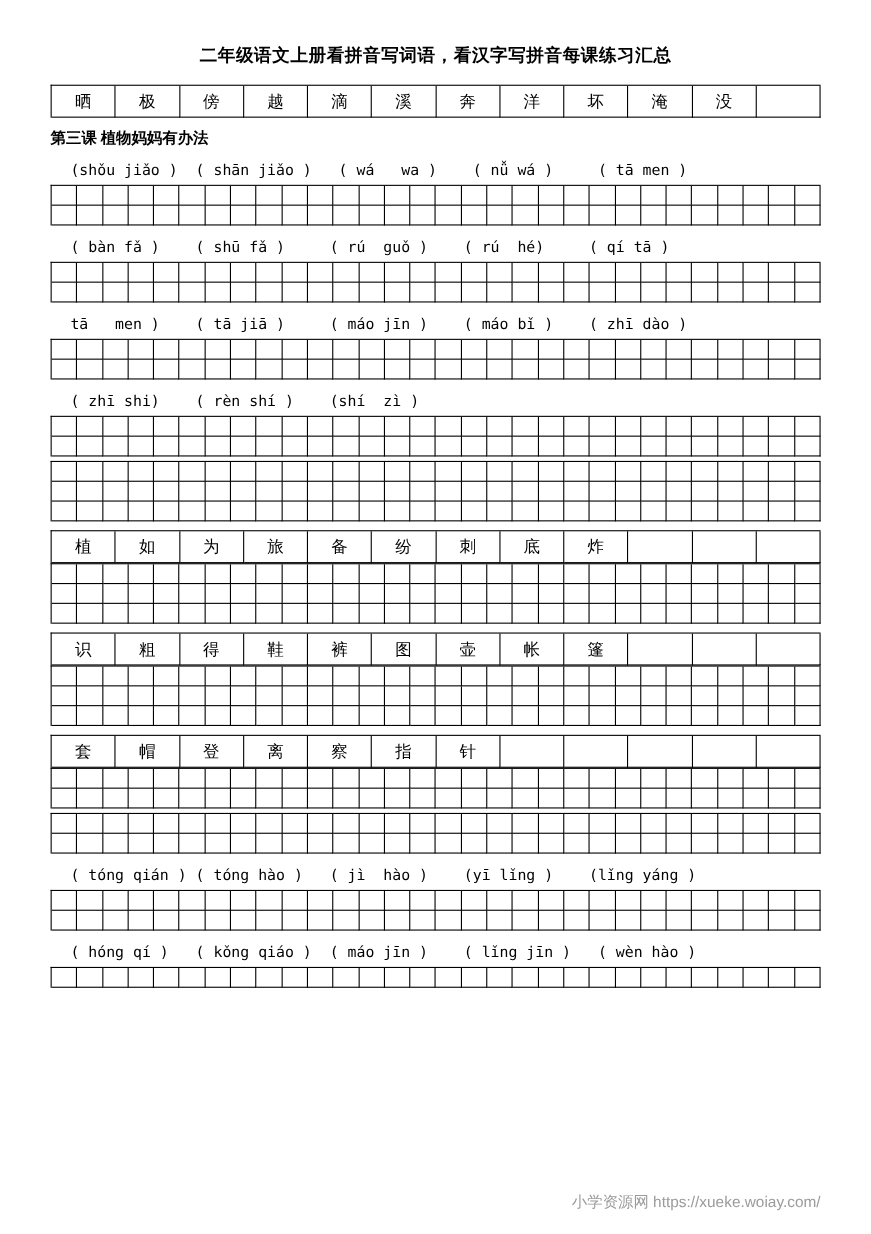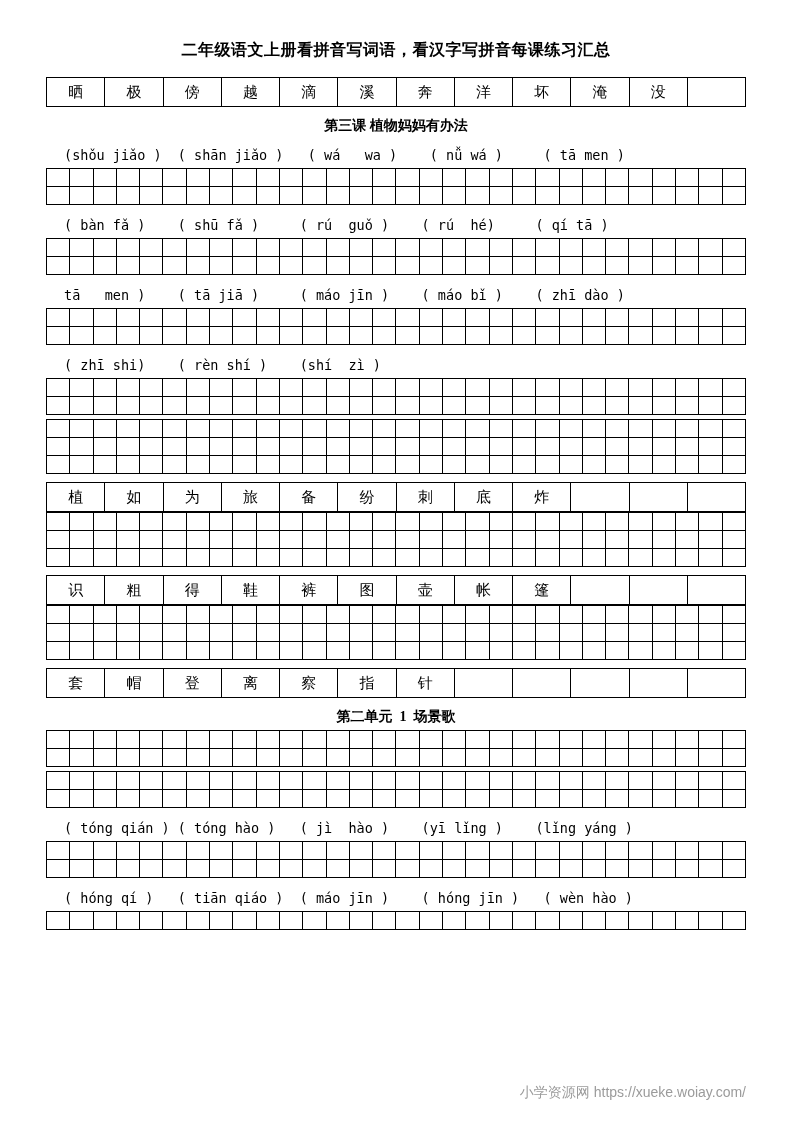--- a/index.html
+++ b/index.html
@@ -25,21 +25,21 @@
     border-left: 1px solid var(--border-color, #000);
   }
   .char-cell {
     height: 29px;
     border-right: 1px solid var(--border-color, #000);
     border-bottom: 1px solid var(--border-color, #000);
     display: flex; align-items: center; justify-content: center;
     font-size: 15px;
   }
   .section-title {
-    text-align: center; font-weight: bold; font-size: 14px;
+    text-align: left; font-weight: bold; font-size: 14px;
     margin: 10px 0 4px; white-space: pre;
   }
   .pinyin-row {
     font-family: "DejaVu Sans Mono", "Liberation Mono", monospace;
     font-size: 13.5px; white-space: pre;
     margin: 12px 0 5px 18px;
   }
   .grid-band {
     display: grid;
     border-top: 1px solid var(--border-color, #000);
@@ -646,21 +646,20 @@
         <div class="char-cell">离</div>
         <div class="char-cell">察</div>
         <div class="char-cell">指</div>
         <div class="char-cell">针</div>
         <div class="char-cell"></div>
         <div class="char-cell"></div>
         <div class="char-cell"></div>
         <div class="char-cell"></div>
         <div class="char-cell"></div>
       </div>
-      <div class="section-title">第二单元  1  场景歌</div>
       <div class="grid-band" style="grid-template-columns: repeat(30, 1fr);">
         <div class="gcell"></div>
         <div class="gcell"></div>
         <div class="gcell"></div>
         <div class="gcell"></div>
         <div class="gcell"></div>
         <div class="gcell"></div>
         <div class="gcell"></div>
         <div class="gcell"></div>
         <div class="gcell"></div>
@@ -834,21 +833,21 @@
         <div class="gcell"></div>
         <div class="gcell"></div>
         <div class="gcell"></div>
         <div class="gcell"></div>
         <div class="gcell"></div>
         <div class="gcell"></div>
         <div class="gcell"></div>
         <div class="gcell"></div>
         <div class="gcell"></div>
       </div>
-      <div class="pinyin-row">( hóng qí )   ( tiān qiáo )  ( máo jīn )    ( hóng jīn )   ( wèn hào )</div>
+      <div class="pinyin-row">( hóng qí )   ( kǒng qiáo )  ( máo jīn )    ( lǐng jīn )   ( wèn hào )</div>
       <div class="grid-band" style="grid-template-columns: repeat(30, 1fr);">
         <div class="gcell"></div>
         <div class="gcell"></div>
         <div class="gcell"></div>
         <div class="gcell"></div>
         <div class="gcell"></div>
         <div class="gcell"></div>
         <div class="gcell"></div>
         <div class="gcell"></div>
         <div class="gcell"></div>

